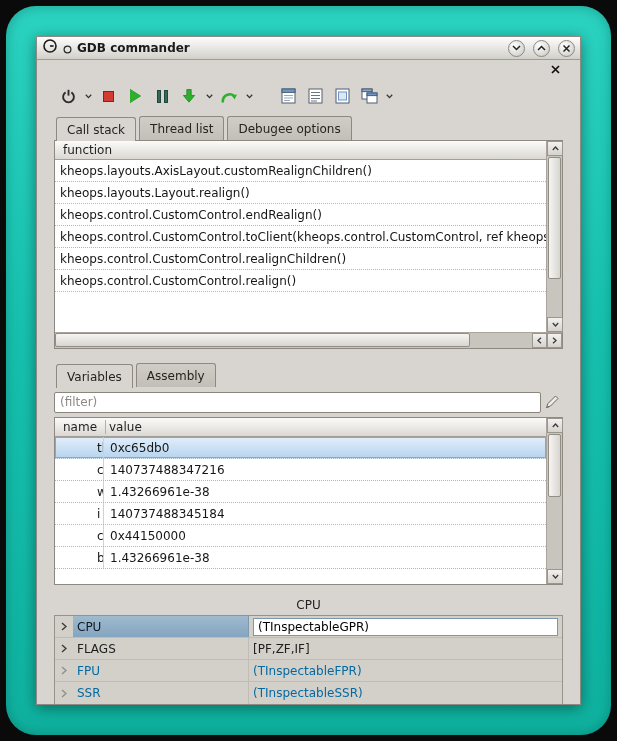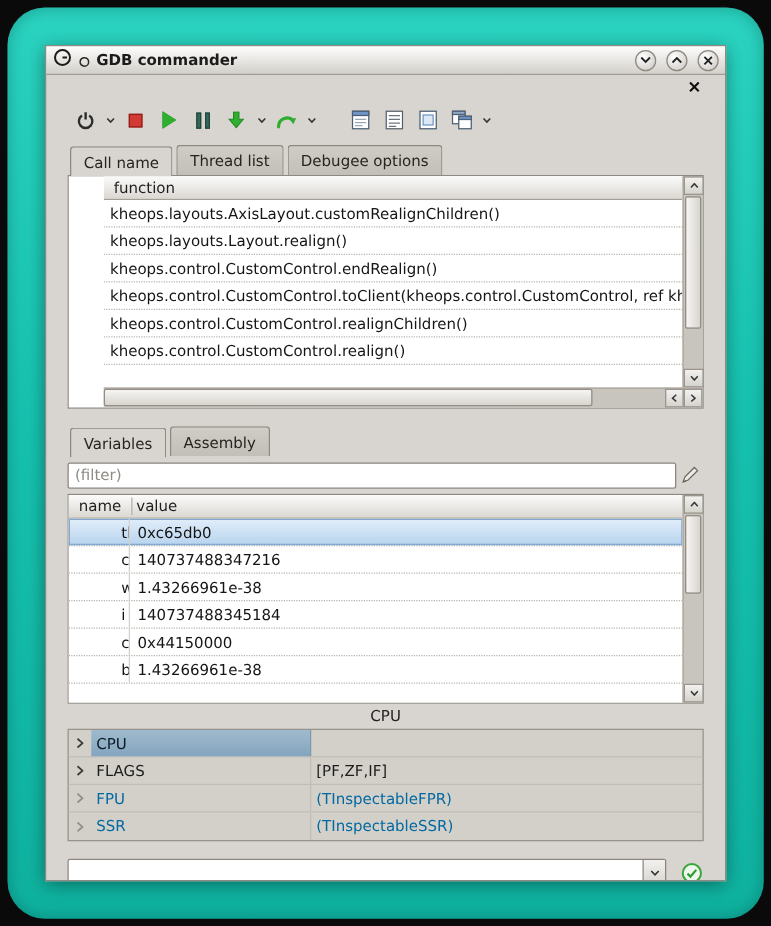--- a/index.html
+++ b/index.html
@@ -68,21 +68,21 @@
     background:linear-gradient(#d0cdc7,#c2bfb8);
     padding:0 10px; margin-right:3px;
     border-radius:3px 3px 0 0;
     font-size:12px; color:#26241f;
     height:24px; display:flex; align-items:center;
   }
   .tab.active { background:#d8d5d0; height:24px; margin-bottom:-1px; }
 
   
   .gridframe { border:1px solid #8d8880; background:#fff; position:relative; z-index:1; }
-  .cs-frame { height:187px; display:grid; grid-template-columns:1fr 16px; grid-template-rows:1fr 16px;padding-left:28px; }
+  .cs-frame { height:209px; display:grid; grid-template-columns:1fr 16px; grid-template-rows:1fr 16px; }
   .var-frame { height:168px; display:grid; grid-template-columns:1fr 16px; }
   .tmain { overflow:hidden; background:#fff; }
   .thead {
     height:19px; background:linear-gradient(#fbfbfa,#dbd8d2);
     border-bottom:1px solid #a39e97;
     font-size:12px; color:#1f1f1f;
     display:flex; align-items:center; padding:0 5px;
   }
   .thead .hcell { padding:0 3px; }
   .thead .hname { width:46px; border-right:1px solid #b3afa8; }
@@ -122,21 +122,21 @@
   .filter-input {
     flex:1; height:21px;
     border:1px solid #8a857d; background:#fff;
     font:12px "DejaVu Sans", sans-serif; color:#2a2a2a;
     padding:0 5px; border-radius:2px;
   }
   .filter-input::placeholder { color:#8f8b84; }
   .filter-ico { width:22px; display:flex; justify-content:center; }
 
   
-  .cpu-panel { }
+  .cpu-panel { margin-top:10px; }
   .cpu-title { height:20px; text-align:center; font-size:12px; color:#222; display:flex; align-items:center; justify-content:center; }
   .cpu-grid { border:1px solid #97928a; background:#d3d0ca; }
   .cpu-row { display:flex; height:22px; align-items:stretch; border-bottom:1px solid #c1bdb6; }
   .cpu-row:last-child { border-bottom:none; }
   .cpu-exp { width:18px; display:flex; align-items:center; justify-content:center; }
   .cpu-name { width:176px; display:flex; align-items:center; padding:0 4px; font-size:12px; color:#1d1d1d; border-right:1px solid #c1bdb6; }
   .cpu-name.sel { background:linear-gradient(#9fbace,#84a5bf); color:#0d1b27; border-right-color:#7d99ad; }
   .cpu-value { flex:1; display:flex; align-items:center; padding:1px 4px; font-size:12px; color:#1d1d1d; }
   .cpu-field { width:100%; height:18px; border:1px solid #7c96ac; background:#fff; font:12px "DejaVu Sans", sans-serif; padding:0 4px; }
   .dim { color:#0369a1; }
@@ -274,21 +274,21 @@
             </svg>
         </span>
         <span class="drop">
           <svg width="7" height="5" viewBox="0 0 7 5">
               <path d="M0.8 0.8 L3.5 3.6 L6.2 0.8" fill="none" stroke="#333" stroke-width="1.3"></path>
             </svg>
         </span>
       </div>
 
       <div class="tabs">
-        <span class="tab active">Call name</span>
+        <span class="tab active">Call stack</span>
         <span class="tab">Thread list</span>
         <span class="tab">Debugee options</span>
       </div>
 
       <div class="gridframe cs-frame">
         <div class="tmain">
           <div class="thead">
               <span class="hcell">function</span>
             </div>
           <div class="trow">kheops.layouts.AxisLayout.customRealignChildren()</div>
@@ -398,20 +398,23 @@
       <div class="cpu-panel">
         <div class="cpu-title">CPU</div>
         <div class="cpu-grid">
           <div class="cpu-row">
             <span class="cpu-exp">
                 <svg width="6" height="9" viewBox="0 0 6 9">
                   <path d="M1 1 L5 4.5 L1 8" fill="none" stroke="#3b3b3b" stroke-width="1.4"></path>
                 </svg>
               </span>
             <span class="cpu-name sel">CPU</span>
+            <span class="cpu-value">
+                <input class="cpu-field" value="(TInspectableGPR)" style="">
+              </span>
           </div>
           <div class="cpu-row">
             <span class="cpu-exp">
                 <svg width="6" height="9" viewBox="0 0 6 9">
                   <path d="M1 1 L5 4.5 L1 8" fill="none" stroke="#3b3b3b" stroke-width="1.4"></path>
                 </svg>
               </span>
             <span class="cpu-name">FLAGS</span>
             <span class="cpu-value">[PF,ZF,IF]</span>
           </div>

